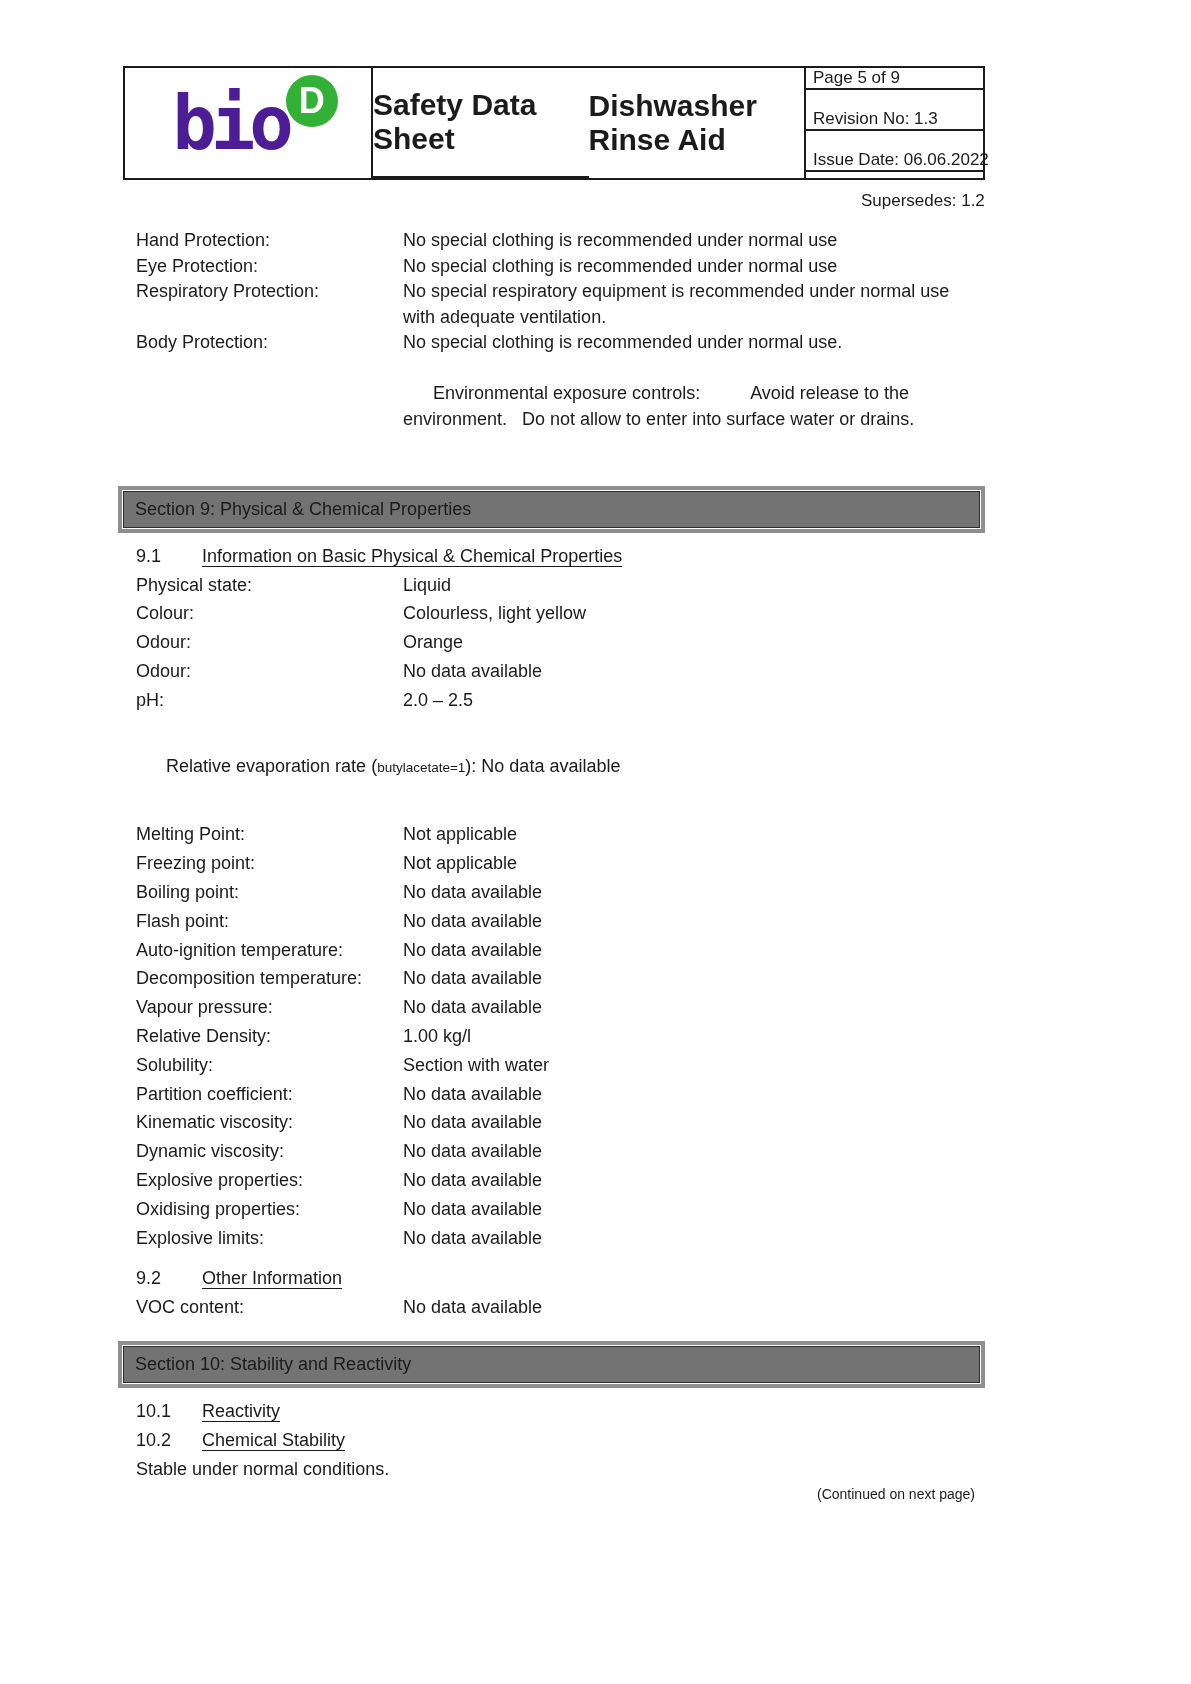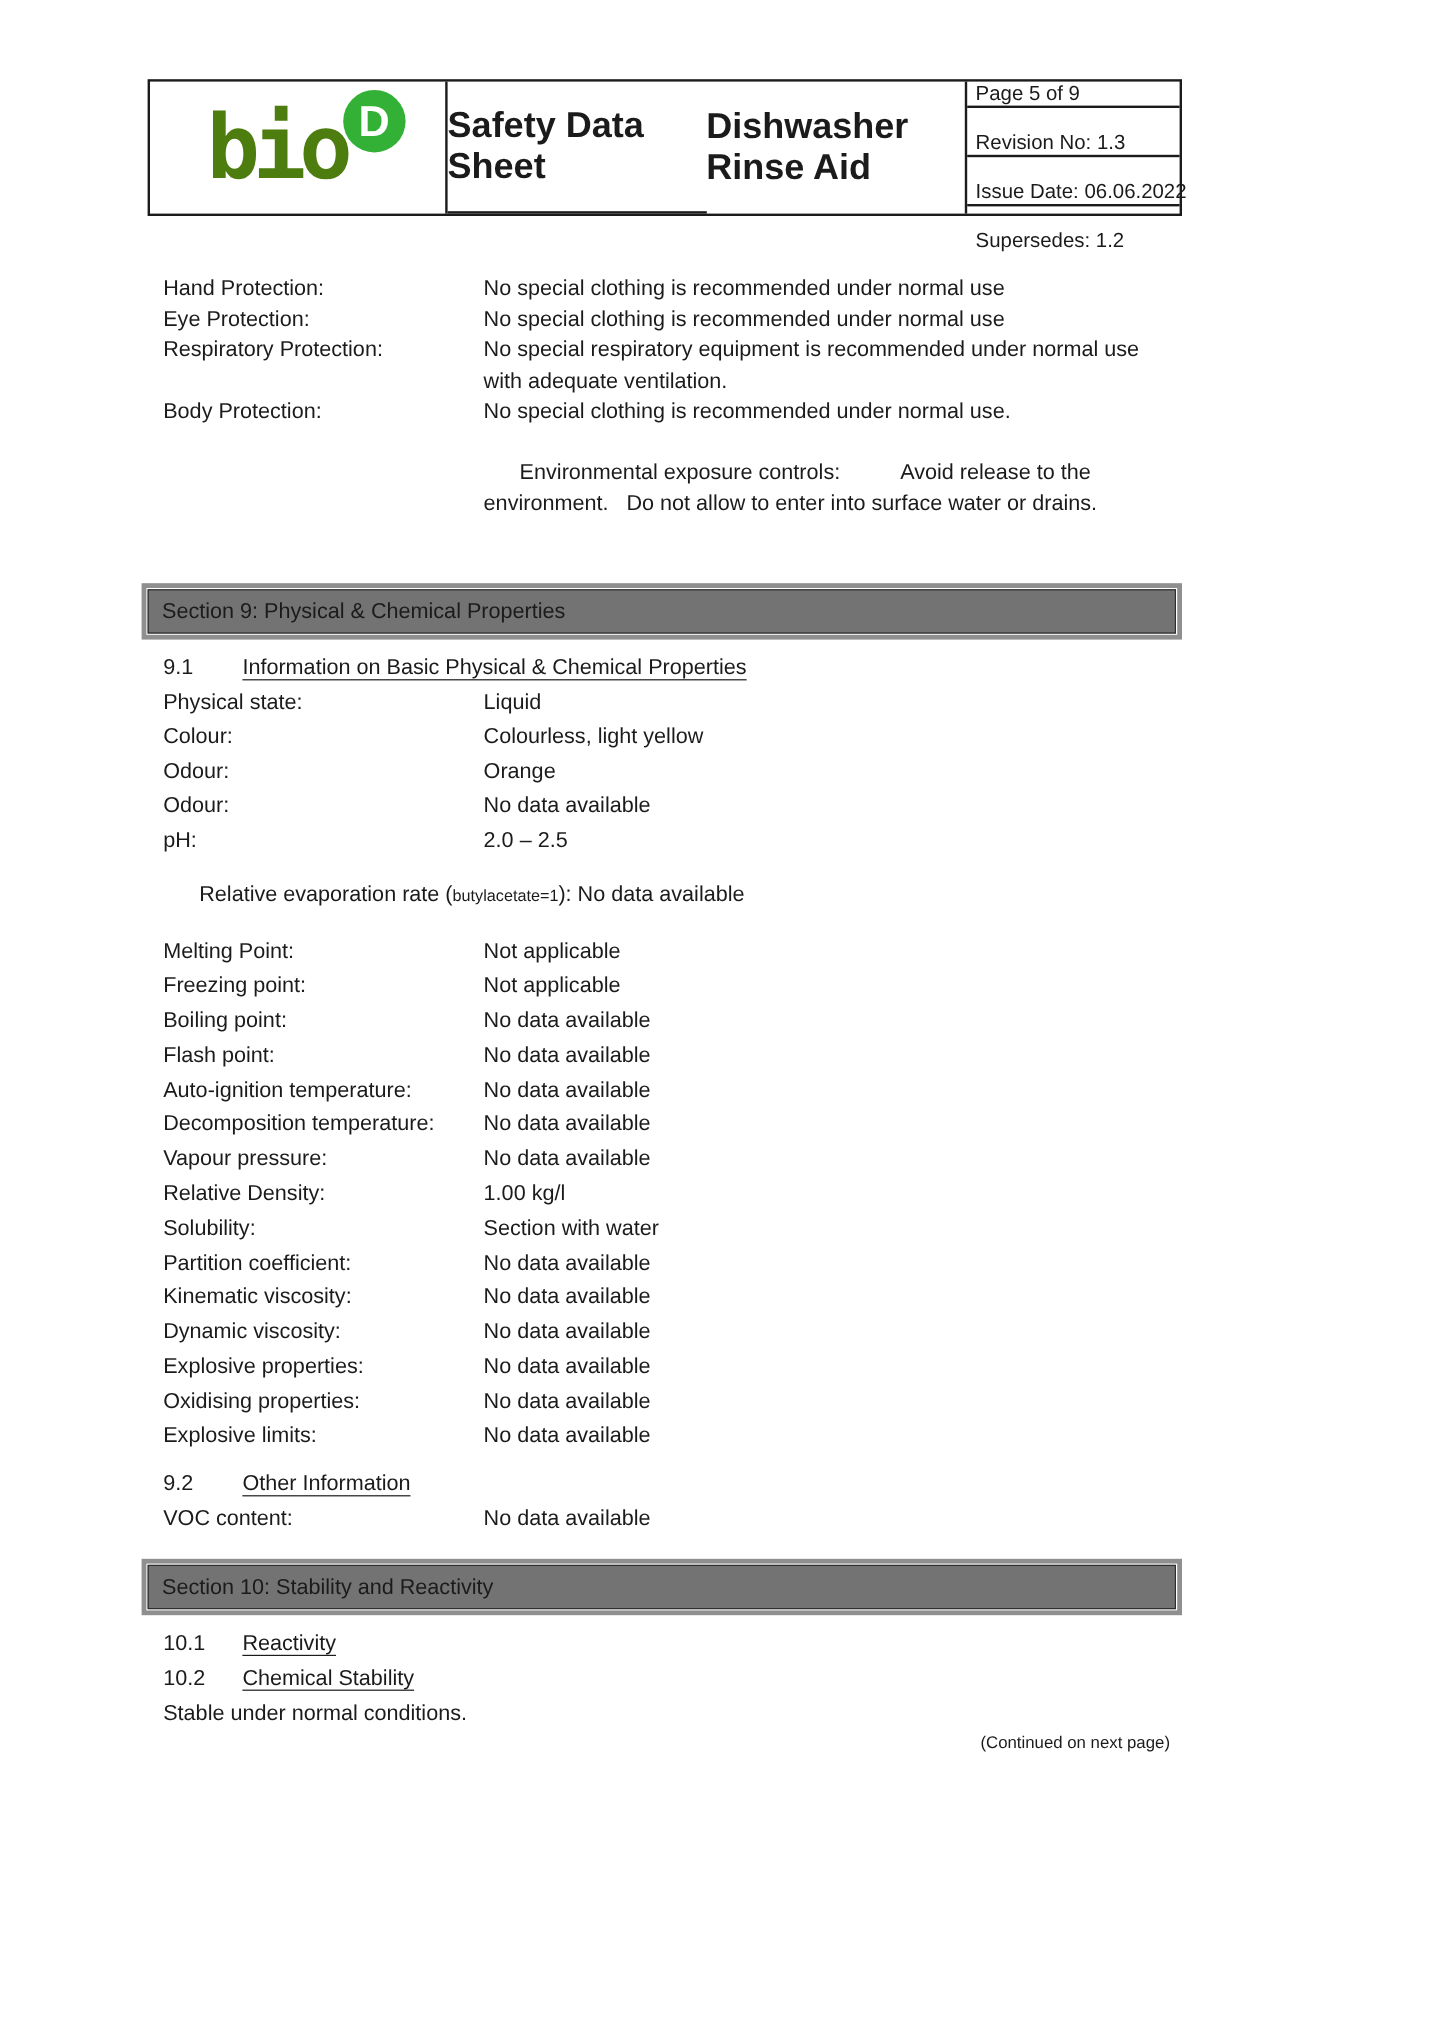--- a/index.html
+++ b/index.html
@@ -21,21 +21,21 @@
     background:#fff;
   }
   .logo-cell {
     width:248px; flex:none;
     border-right:2px solid #1b1b1b;
     display:flex; align-items:center; justify-content:center;
   }
   .logo-text {
     font-family:"DejaVu Sans Mono", monospace;
     font-weight:bold; font-size:74px; line-height:1;
-    letter-spacing:-6px; color:#4d7c0f;margin-left:16px;
+    letter-spacing:-6px; color:#4c1d95;margin-left:16px;
   }
   .logo-badge {
     width:52px; height:52px; border-radius:50%;
     background:#33b136; color:#fff;
     display:flex; align-items:center; justify-content:center;
     font-size:36px; font-weight:bold;
     position:relative; top:-22px; left:-2px;
     font-family:"Liberation Sans", sans-serif;
   }
   .title-cell {
@@ -46,21 +46,21 @@
     flex:1; display:flex; align-items:center; justify-content:center;
     font-size:30px; font-weight:bold; letter-spacing:0px;
   }
   .title-row.first { border-bottom:2px solid #1b1b1b; }
   .info-cell { width:177px; flex:none; display:flex; flex-direction:column;gap:19px; }
   .info-row {
     flex:1; display:flex; align-items:center;
     padding-left:7px; font-size:17px; white-space:nowrap;
     border-bottom:2px solid #1b1b1b;
   }
-  .info-row:last-child { border-bottom:none; }
+  .info-row:last-child { border-bottom:none;margin-left:48px; }
 
   
   .content {
     position:absolute; left:136px; top:228px; width:850px;
     font-size:18px;
   }
   .kv { display:flex; line-height:25.5px; }
   .kv .k { width:267px; flex:none; }
   .kv .v { width:552px; white-space:pre-wrap; }
   .env-row {
@@ -82,21 +82,21 @@
   .secbox.s10 { margin-top:24px; }
 
   .subhead { margin-top:14px; line-height:29px; }
   .subhead .num { display:inline-block; width:66px; }
   .subhead .hd  { text-decoration:underline; text-underline-offset:4px; }
 
   .props { margin-top:0; }
   .prow { display:flex; line-height:28.8px;align-items:center; }
   .prow .k { width:267px; flex:none; }
   .prow .v { white-space:pre-wrap; }
-  .evap-row { line-height:21px; white-space:pre-wrap; }
+  .evap-row { line-height:35px; white-space:pre-wrap; }
   .evap-row .sub { font-size:13.5px; }
 
   .sub2 { margin-top:12px; }
   .body-line { line-height:28.8px; }
   .continued {
     text-align:right; padding-right:11px;
     font-size:14px; line-height:18px; margin-top:1px;
   }
 </style>
 </head>

